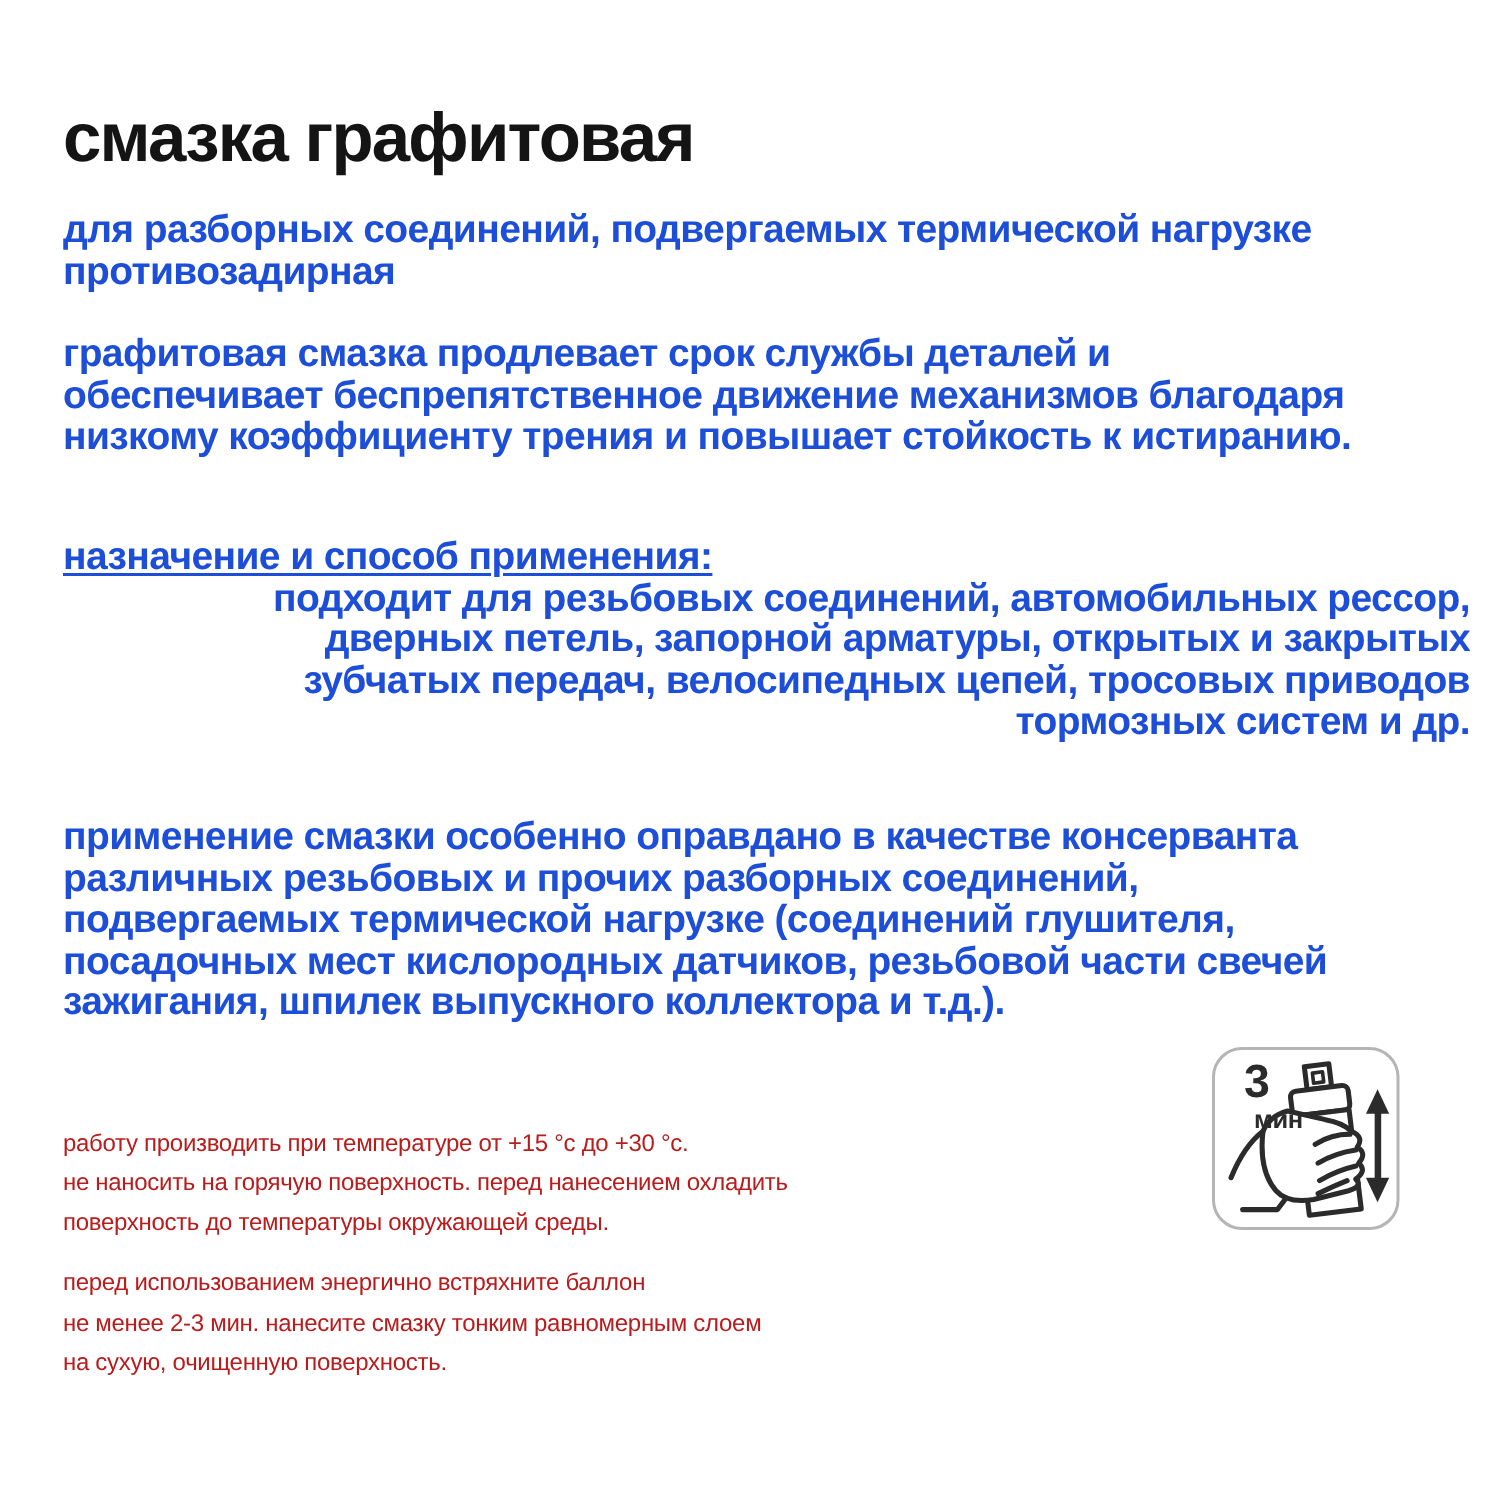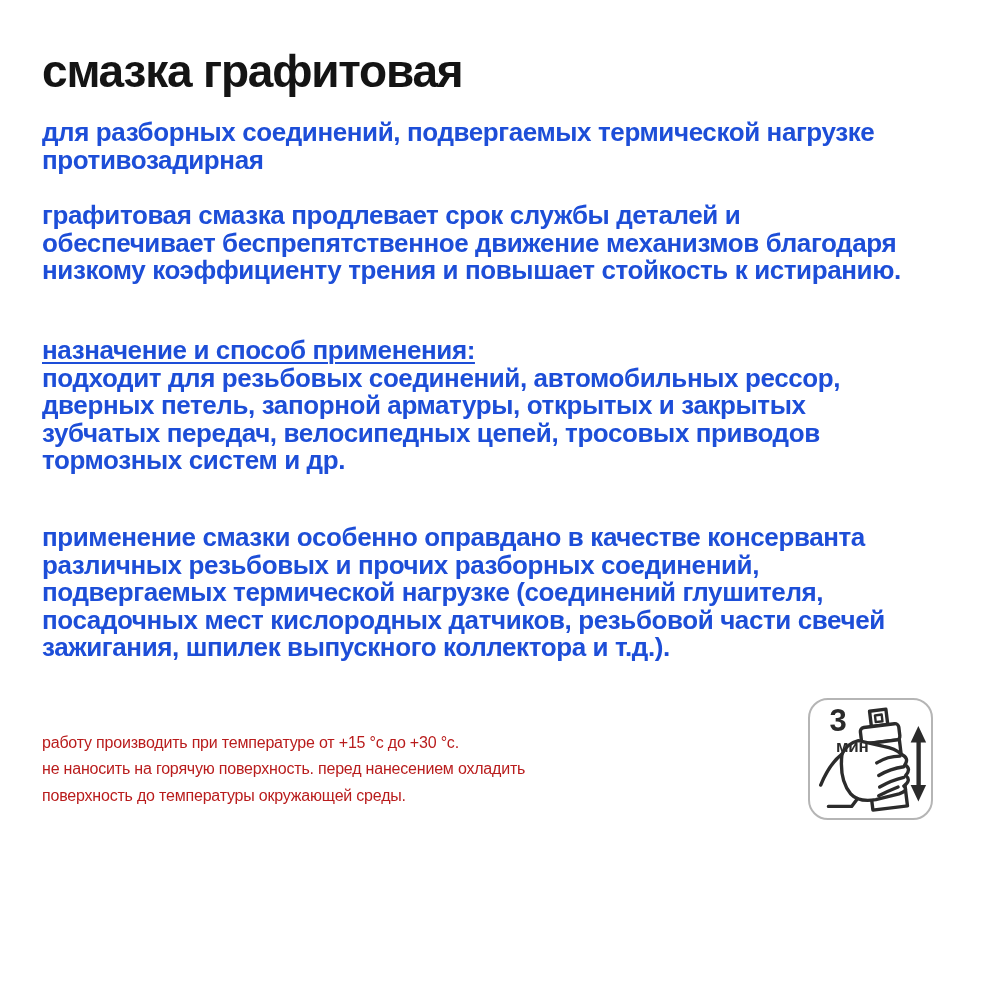--- a/index.html
+++ b/index.html
@@ -4,36 +4,36 @@
 <style>
   * { margin:0; padding:0; box-sizing:border-box; }
   html, body { width:1000px; height:1000px; }
   body {
     position:relative;
     background:#ffffff;
     font-family:"Liberation Sans", sans-serif;
     color:#1a1a1a;
     overflow:hidden;
   }
-  .page { position:absolute; inset:0; padding:48px 20px 0 42px; }
+  .page { position:absolute; inset:0; padding:68px 20px 0 42px; }
 
   .title {
     font-size:46px; line-height:46px; font-weight:700;
     letter-spacing:-1.2px; margin:0 0 25px 0; color:#141414;
   }
   .para {
     font-size:26px; line-height:27.5px; font-weight:700;
     letter-spacing:-0.4px; white-space:pre-line; color:#1d4ed8;
     max-width:938px;
   }
   .subtitle      { margin-bottom:28px; }
   .benefits      { margin-bottom:25px; }
   .usage         { margin-bottom:22px; }
   .usage-heading { text-decoration:underline; text-decoration-thickness:2px; text-underline-offset:3px; }
-  .usage-body    { display:block; }
+  .usage-body    { display:block;text-align:right; }
 
   .notes {
     font-size:16px; line-height:26.5px; font-weight:400;
     letter-spacing:-0.2px; white-space:pre-line; color:#b91c1c;
     max-width:760px;
   }
   .notes-temp  { margin-top:68px; }
   .notes-shake { margin-top:14px; }
 
   .shake-icon-box {
@@ -73,20 +73,23 @@
   <p class="para preservative">применение смазки особенно оправдано в качестве консерванта
 различных резьбовых и прочих разборных соединений,
 подвергаемых термической нагрузке (соединений глушителя,
 посадочных мест кислородных датчиков, резьбовой части свечей
 зажигания, шпилек выпускного коллектора и т.д.).</p>
 
   <p class="notes notes-temp">работу производить при температуре от +15 °с до +30 °с.
 не наносить на горячую поверхность. перед нанесением охладить
 поверхность до температуры окружающей среды.</p>
 
+  <p class="notes notes-shake">перед использованием энергично встряхните баллон
+не менее 2-3 мин. нанесите смазку тонким равномерным слоем
+на сухую, очищенную поверхность.</p>
 
 </div>
 
 <div class="shake-icon-box">
   <div class="icon-duration">
     <span class="val">3</span>
     <span class="unit">мин</span>
   </div>
   <svg viewBox="0 0 125 122" fill="none" stroke="#2b2b2b" stroke-width="3.5" stroke-linecap="round" stroke-linejoin="round">
 

